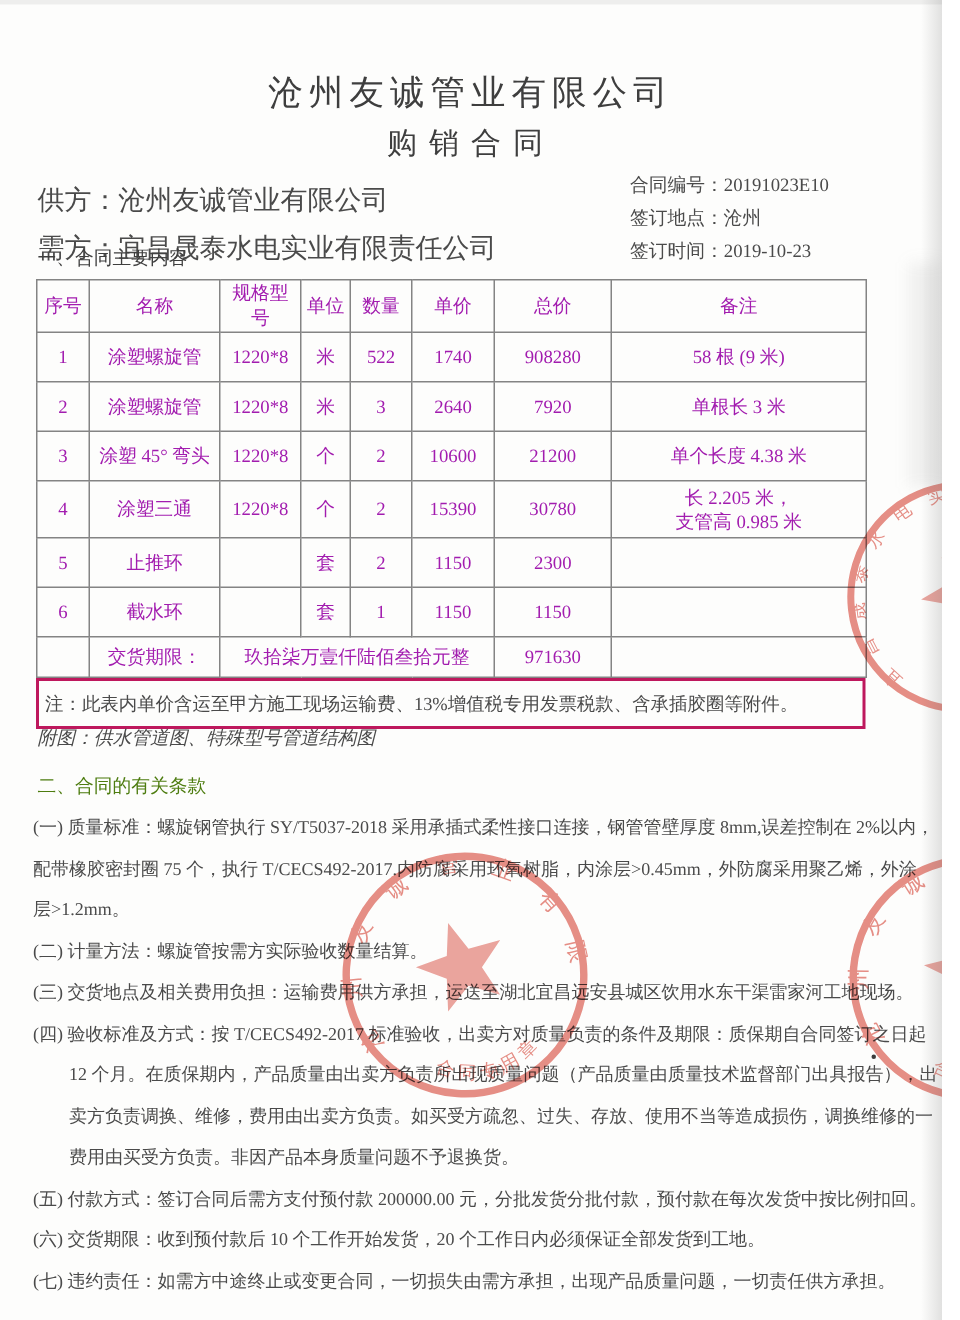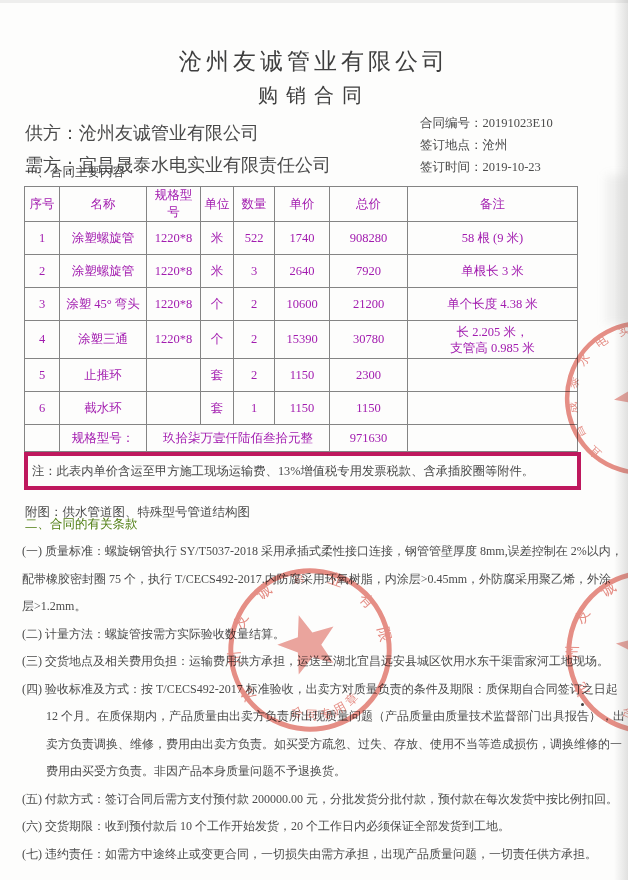--- a/index.html
+++ b/index.html
@@ -35,24 +35,24 @@
   }
   table.items td,table.items th{
     border:1px solid #848484;text-align:center;vertical-align:middle;
     font-weight:normal;padding:0 2px;overflow:hidden;
   }
   table.items .remark{white-space:pre-line;line-height:16px;}
   tr.hrow{height:33px;} tr.drow{height:33px;} tr.drow4{height:38px;} tr.trow{height:27px;}
 
   .note-box{
     position:absolute;left:24px;top:452px;width:545px;height:30px;
-    border:4px solid #be185d;font-size:12.3px;line-height:30px;
+    border:2px solid #be185d;font-size:12.3px;line-height:30px;
     padding-left:4px;white-space:nowrap;color:#4a4a4a;
   }
-  .attachment{position:absolute;left:25px;top:504px;font-size:12.5px;}
+  .attachment{position:absolute;left:25px;top:484px;font-size:12.5px;font-style:italic;}
   .sec2-title{position:absolute;left:25px;top:516px;font-size:12.5px;color:#4d7c0f;}
 
   .clauses{position:absolute;left:22px;top:538px;width:612px;font-size:12px;line-height:27.5px;}
   .clauses p{margin:0;white-space:pre-wrap;}
 
   
   .stamp{position:absolute;mix-blend-mode:multiply;opacity:0.62;z-index:5;}
   .stamp text{font-family:"Liberation Serif","DejaVu Serif",serif;fill:#d8493c;}
 </style>
 </head>
@@ -154,21 +154,21 @@
       <td>截水环</td>
       <td></td>
       <td>套</td>
       <td>1</td>
       <td>1150</td>
       <td>1150</td>
       <td class="remark"></td>
     </tr>
     <tr class="trow">
       <td></td>
-      <td>规格型号：</td>
+      <td>交货期限：</td>
       <td colspan="4">玖拾柒万壹仟陆佰叁拾元整</td>
       <td>971630</td>
       <td></td>
     </tr>
   </tbody>
     </table>
 
   <div class="note-box">注：此表内单价含运至甲方施工现场运输费、13%增值税专用发票税款、含承插胶圈等附件。</div>
 
   <div class="attachment">附图：供水管道图、特殊型号管道结构图</div>

